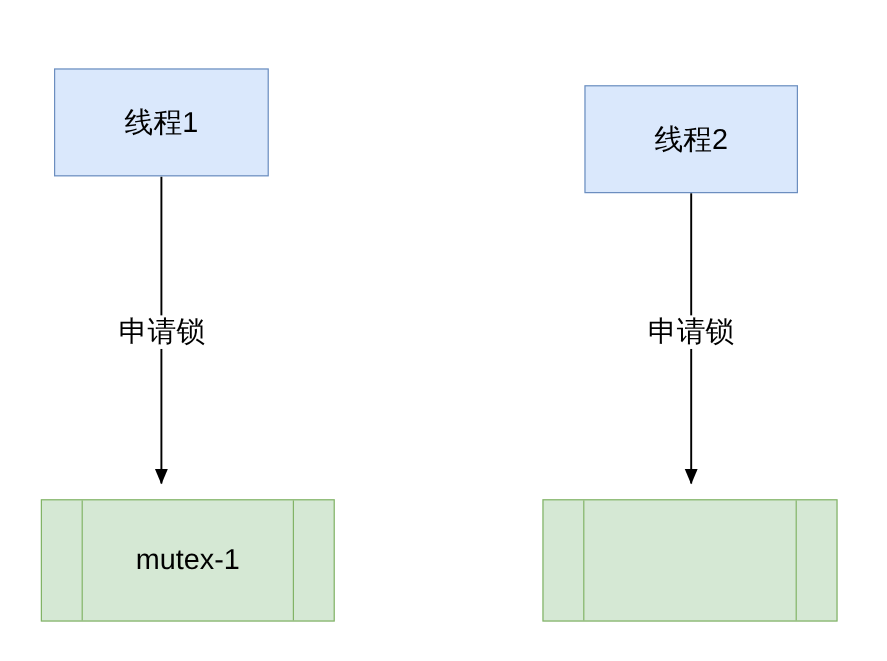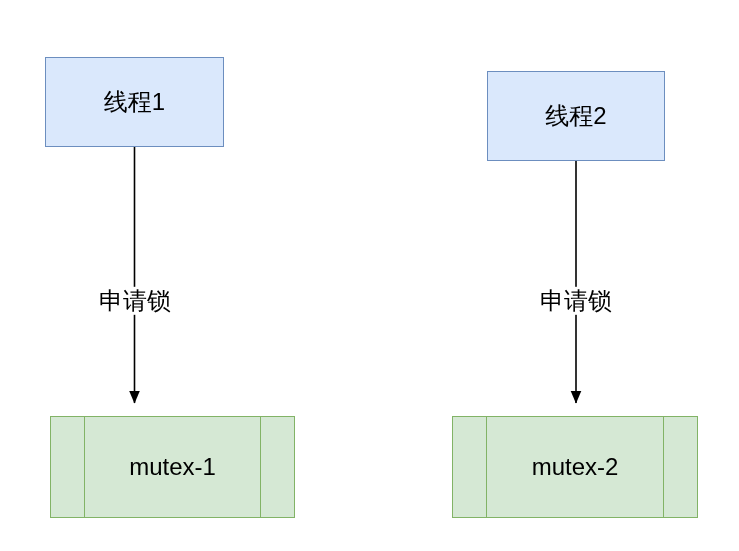--- a/index.html
+++ b/index.html
@@ -35,41 +35,40 @@
   .node-rect {
     background: #dae8fc;
     border: 1.5px solid #6c8ebf;
   }
   .node-process {
     background: #d5e8d4;
     border: 1.5px solid #82b366;
   }
   .node-thread1 { left: 45px;  top: 57px;  width: 179px; height: 90px; }
   .node-thread2 { left: 487px; top: 71px;  width: 178px; height: 90px; }
-  .node-mutex1  { left: 50px;  top: 416px; width: 245px; height: 102px; }
+  .node-mutex1  { left: 34px;  top: 416px; width: 245px; height: 102px; }
   .node-mutex2  { left: 452px; top: 416px; width: 246px; height: 102px; }
   .process-bar {
     position: absolute;
     top: 0;
     bottom: 0;
     width: 0;
     border-left: 1.5px solid #82b366;
   }
   .process-bar-left  { left: 33px; }
   .process-bar-right { right: 33px; }
   .edge-label {
     position: absolute;
     transform: translate(-50%, -50%);
     background: #ffffff;
     padding: 1px 3px;
     font-size: 24px;
     color: #000000;
     white-space: nowrap;
     line-height: 1.1;
-    margin-top: 24px;
   }
   .edge-label-1 { left: 135px; top: 277px; }
   .edge-label-2 { left: 576px; top: 277px; }
 </style>
 </head>
 <body>
 
 <div class="canvas">
 
   <svg class="edges-layer" width="739" height="551" viewBox="0 0 739 551" xmlns="http://www.w3.org/2000/svg">
@@ -92,20 +91,19 @@
 
   <div class="node node-process node-mutex1">
     <div class="process-bar process-bar-left"></div>
     <div class="process-bar process-bar-right"></div>
     <span>mutex-1</span>
   </div>
 
   <div class="node node-process node-mutex2">
     <div class="process-bar process-bar-left"></div>
     <div class="process-bar process-bar-right"></div>
-    <span>mutex-2</span>
   </div>
 
   <div class="edge-label edge-label-1">申请锁</div>
 
   <div class="edge-label edge-label-2">申请锁</div>
 
 </div>
 
 </body></html>

